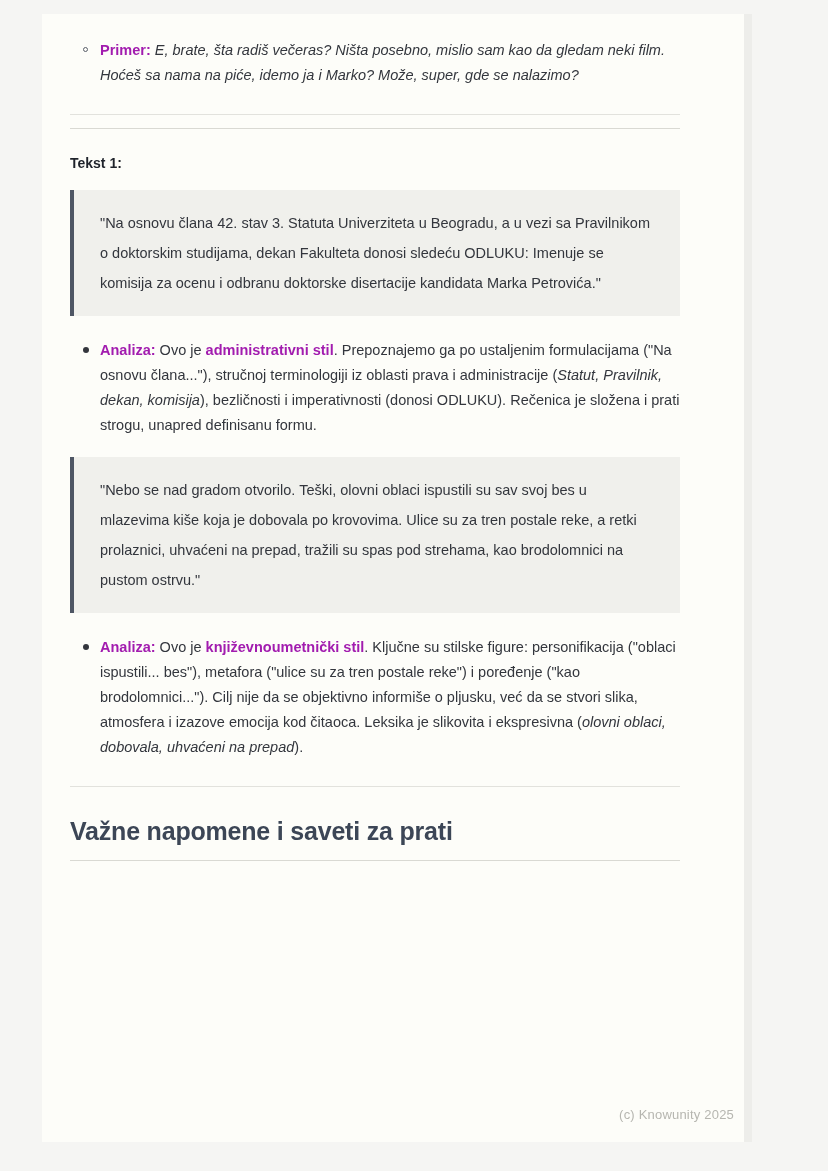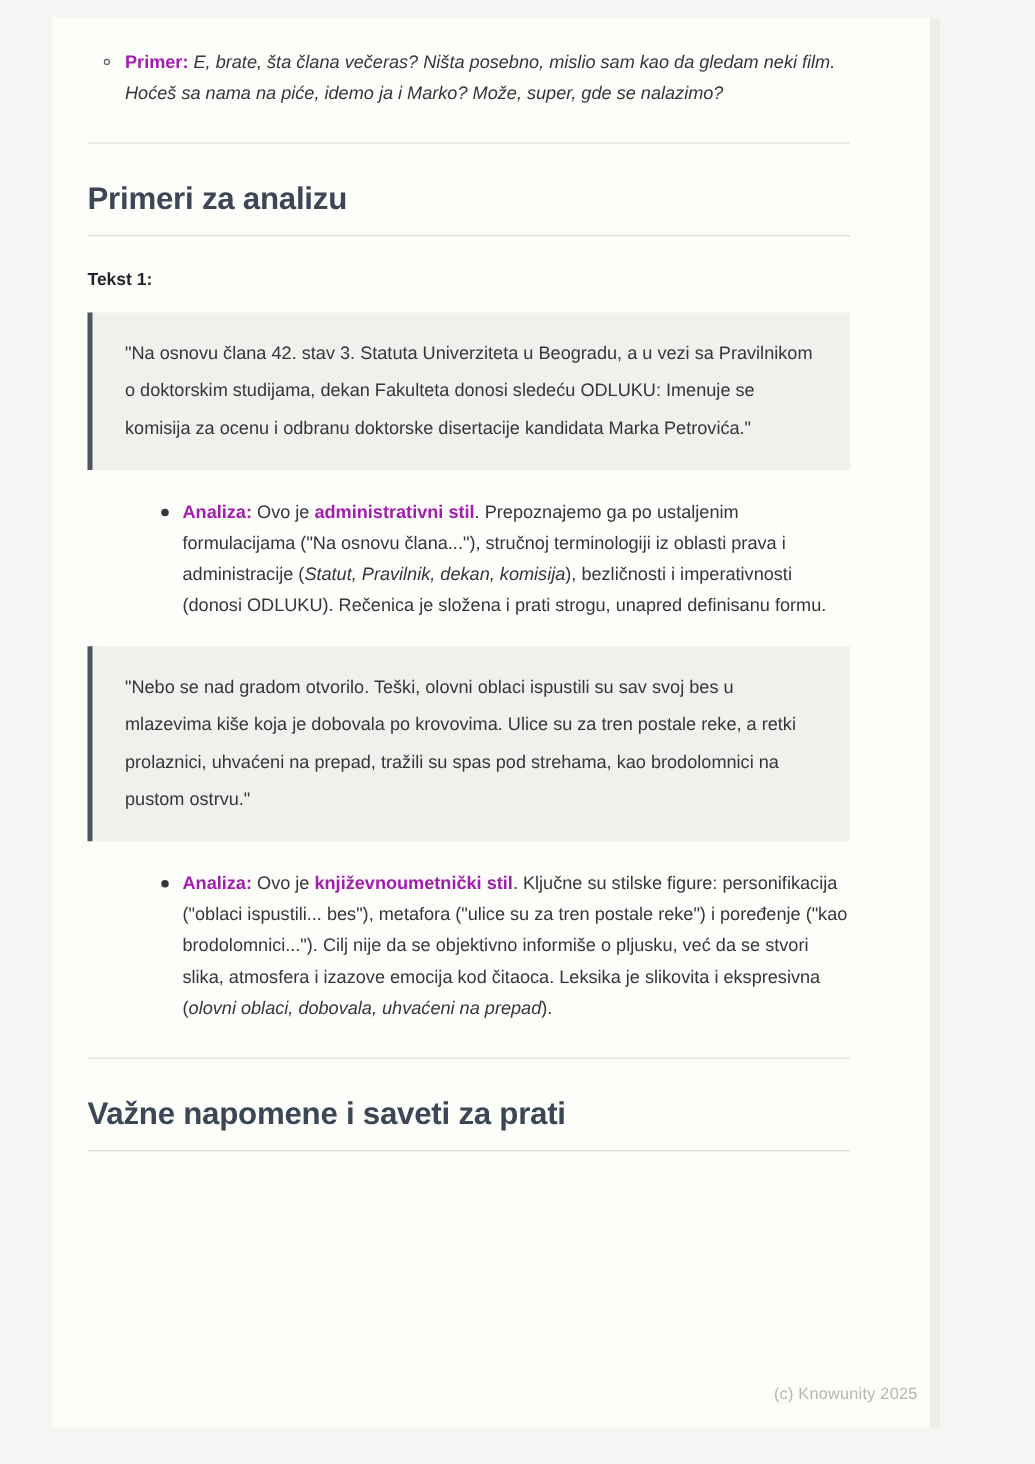--- a/index.html
+++ b/index.html
@@ -103,21 +103,20 @@
   ul.dot-list {
     list-style: none;
     margin: 22px 0 0 0;
     padding: 0 0 0 30px;
   }
   ul.dot-list > li {
     position: relative;
     font-size: 14.5px;
     line-height: 25px;
     color: #33363d;
-    margin-left: 46px;
   }
   ul.dot-list > li::before {
     content: "";
     position: absolute;
     left: -17px;
     top: 9px;
     width: 6px;
     height: 6px;
     background: #33363d;
     border-radius: 50%;
@@ -136,27 +135,26 @@
 <body>
 
 <div class="page">
   <div class="scroll-gutter"></div>
 
   <div class="content">
 
     <ul class="circle-list">
       <li>
         <span class="strongish">Primer:</span>
-        <span class="ital">E, brate, šta člana večeras? Ništa posebno, mislio sam kao da gledam neki film. Hoćeš sa nama na piće, idemo ja i Marko? Može, super, gde se nalazimo?</span>
+        <span class="ital">E, brate, šta radiš večeras? Ništa posebno, mislio sam kao da gledam neki film. Hoćeš sa nama na piće, idemo ja i Marko? Može, super, gde se nalazimo?</span>
       </li>
     </ul>
 
     <hr class="rule">
 
-    <h2 class="section">Primeri za analizu</h2>
     <hr class="section-underline">
 
     <h4 class="label">Tekst 1:</h4>
 
     <blockquote class="quote">"Na osnovu člana 42. stav 3. Statuta Univerziteta u Beogradu, a u vezi sa Pravilnikom o doktorskim studijama, dekan Fakulteta donosi sledeću ODLUKU: Imenuje se komisija za ocenu i odbranu doktorske disertacije kandidata Marka Petrovića."</blockquote>
 
     <ul class="dot-list">
       <li>
         <span class="strongish">Analiza:</span><span> Ovo je </span><span class="strongish">administrativni stil</span><span>. Prepoznajemo ga po ustaljenim formulacijama ("Na osnovu člana..."), stručnoj terminologiji iz oblasti prava i administracije (</span><span class="ital">Statut, Pravilnik, dekan, komisija</span><span>), bezličnosti i imperativnosti (donosi ODLUKU). Rečenica je složena i prati strogu, unapred definisanu formu.</span>
       </li>

